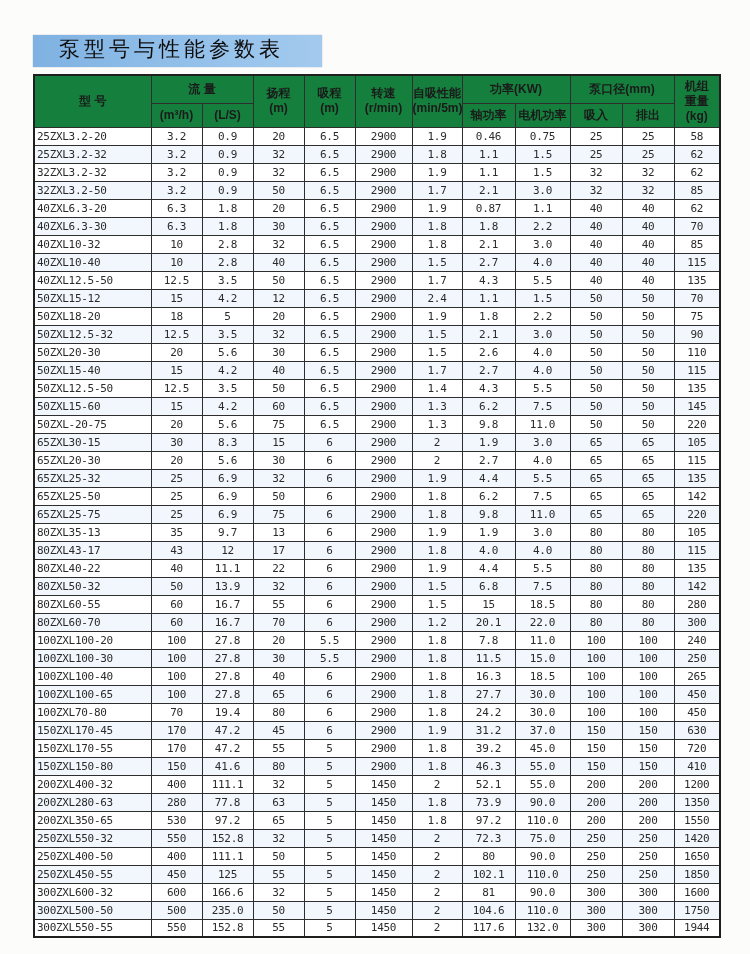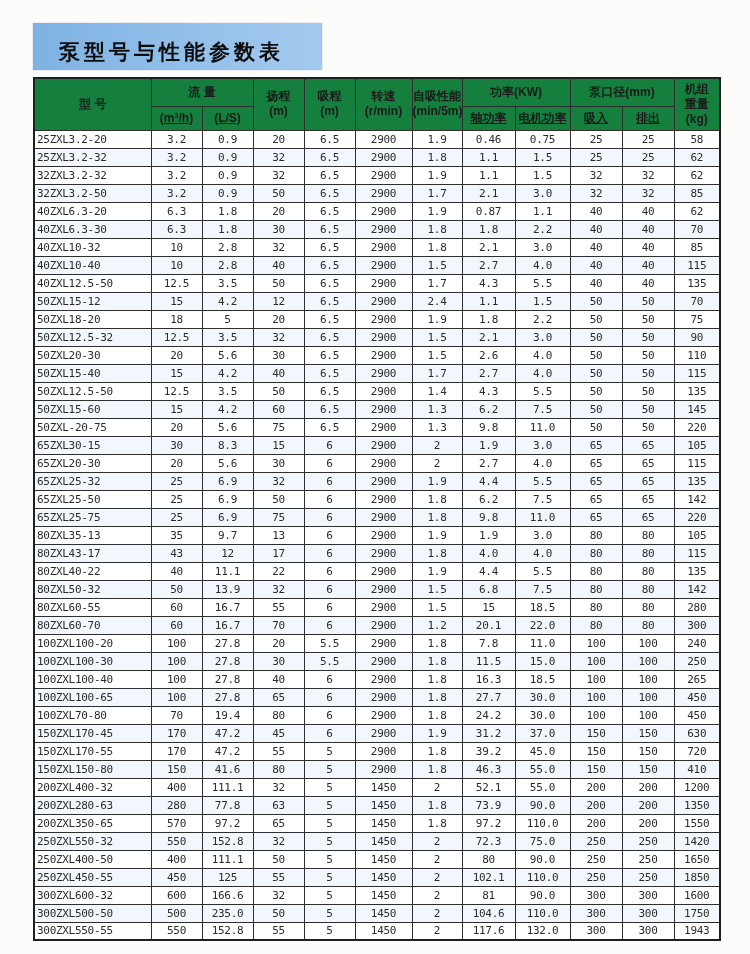--- a/index.html
+++ b/index.html
@@ -10,24 +10,25 @@
   }
   body { height: 954px; overflow: hidden; }
   .page {
     padding: 23px 31px 0 33px;
   }
   .title-bar {
     display: inline-block;
     background: linear-gradient(90deg, #7fb2e2 0%, #93c0ea 55%, #a3caee 100%);
     color: #0d0d0d;
     font-size: 21px;
-    font-weight: bold;
+    font-weight: normal;
     letter-spacing: 4px;
-    padding: 15px 38px 4px 26px;
+    padding: 0 38px 4px 26px;
     box-shadow: 0 0 1px rgba(60,90,140,.5);
+    margin-top: 12px;
   }
   table {
     width: 686px;
     margin-top: 7px;
     border-collapse: collapse;
     table-layout: fixed;
     border: 2px solid #1f1f1f;
     background: #fff;
   }
   th, td {
@@ -39,21 +40,21 @@
   thead th {
     background: #15803d;
     font-size: 12px;
     font-weight: bold;
     color: #1a1a1a;
     white-space: pre-line;
     line-height: 1.25;
     padding: 2px 0;
   }
   thead tr:first-child th { height: 28px; }
-  thead tr:last-child th { height: 24px; text-decoration: underline; }
+  thead tr:last-child th { height: 24px; }
   tbody td {
     height: 18px;
     font-family: "DejaVu Sans Mono", monospace;
     font-size: 11px;
     color: #2b2b2b;
     padding: 0 2px;
     letter-spacing: -0.3px;
   }
   tbody tr:nth-child(even) td { background: #f1f7fc; }
   td.model { text-align: left; }
@@ -634,21 +635,21 @@
           <td>1450</td>
           <td>1.8</td>
           <td>73.9</td>
           <td>90.0</td>
           <td>200</td>
           <td>200</td>
           <td>1350</td>
         </tr>
         <tr>
           <td class="model">200ZXL350-65</td>
-          <td>570</td>
+          <td>530</td>
           <td>97.2</td>
           <td>65</td>
           <td>5</td>
           <td>1450</td>
           <td>1.8</td>
           <td>97.2</td>
           <td>110.0</td>
           <td>200</td>
           <td>200</td>
           <td>1550</td>
@@ -728,17 +729,17 @@
           <td>550</td>
           <td>152.8</td>
           <td>55</td>
           <td>5</td>
           <td>1450</td>
           <td>2</td>
           <td>117.6</td>
           <td>132.0</td>
           <td>300</td>
           <td>300</td>
-          <td>1943</td>
+          <td>1944</td>
         </tr>
       </tbody>
   </table>
 </div>
 
 </body></html>

